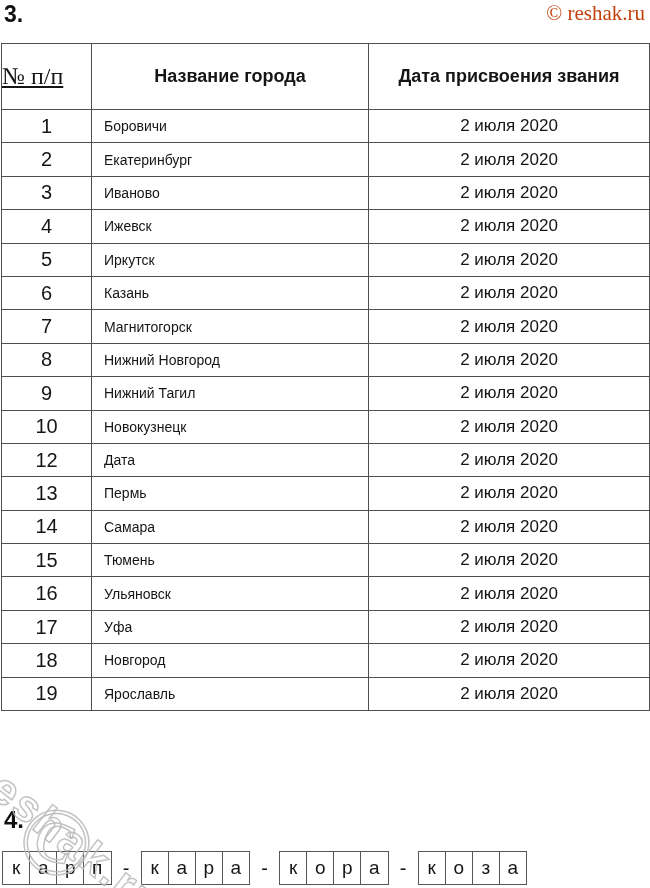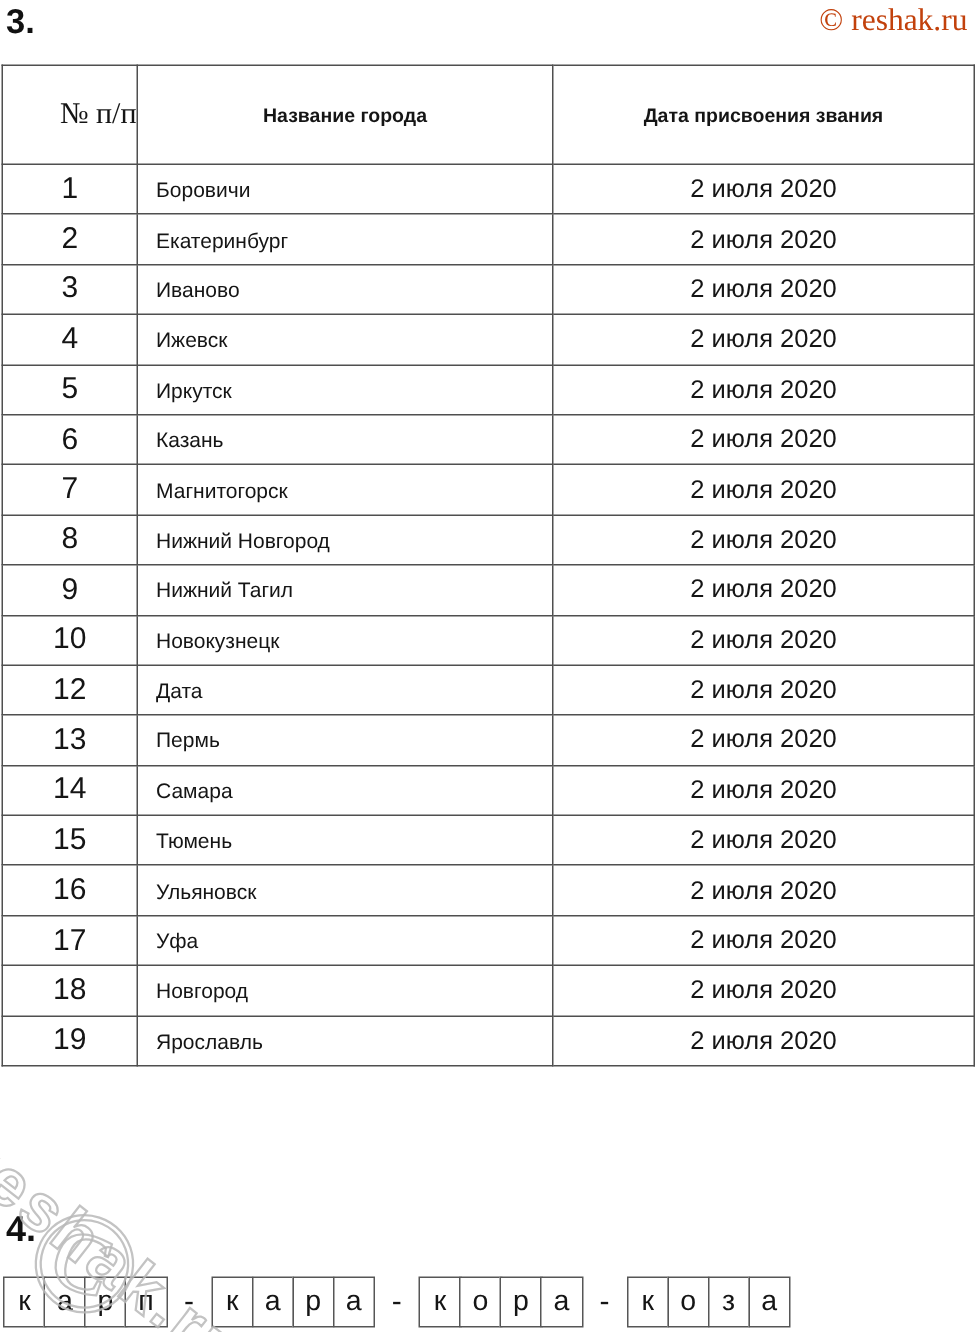--- a/index.html
+++ b/index.html
@@ -50,26 +50,27 @@
     white-space: nowrap;
   }
   col.c-num  { width: 90px; }
   col.c-city { width: 277px; }
   col.c-date { width: 281px; }
 
   tr.header-row { height: 66px; }
   th.h-num {
     font-family: "Liberation Serif", serif;
     font-weight: normal;
-    font-size: 20px;
-    text-align: right;
+    font-size: 24px;
+    text-align: left;
+    text-decoration: underline;
   }
   th.h-city, th.h-date {
     font-weight: bold;
-    font-size: 13px;
+    font-size: 18px;
     text-align: center;
     line-height: 31px;
     white-space: normal;
   }
 
   tr.banner-row { height: 34px; }
   td.banner {
     font-style: italic;
     font-size: 20px;
     text-align: center;

